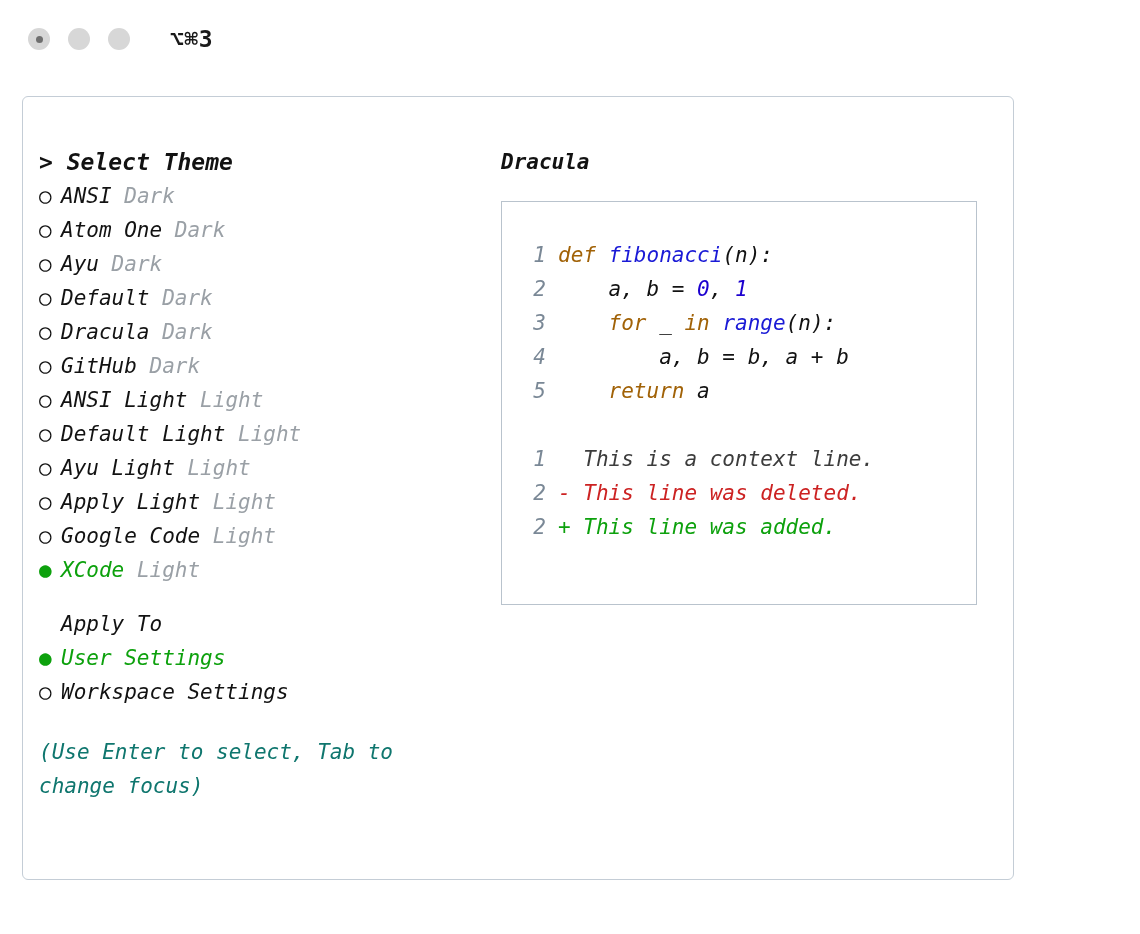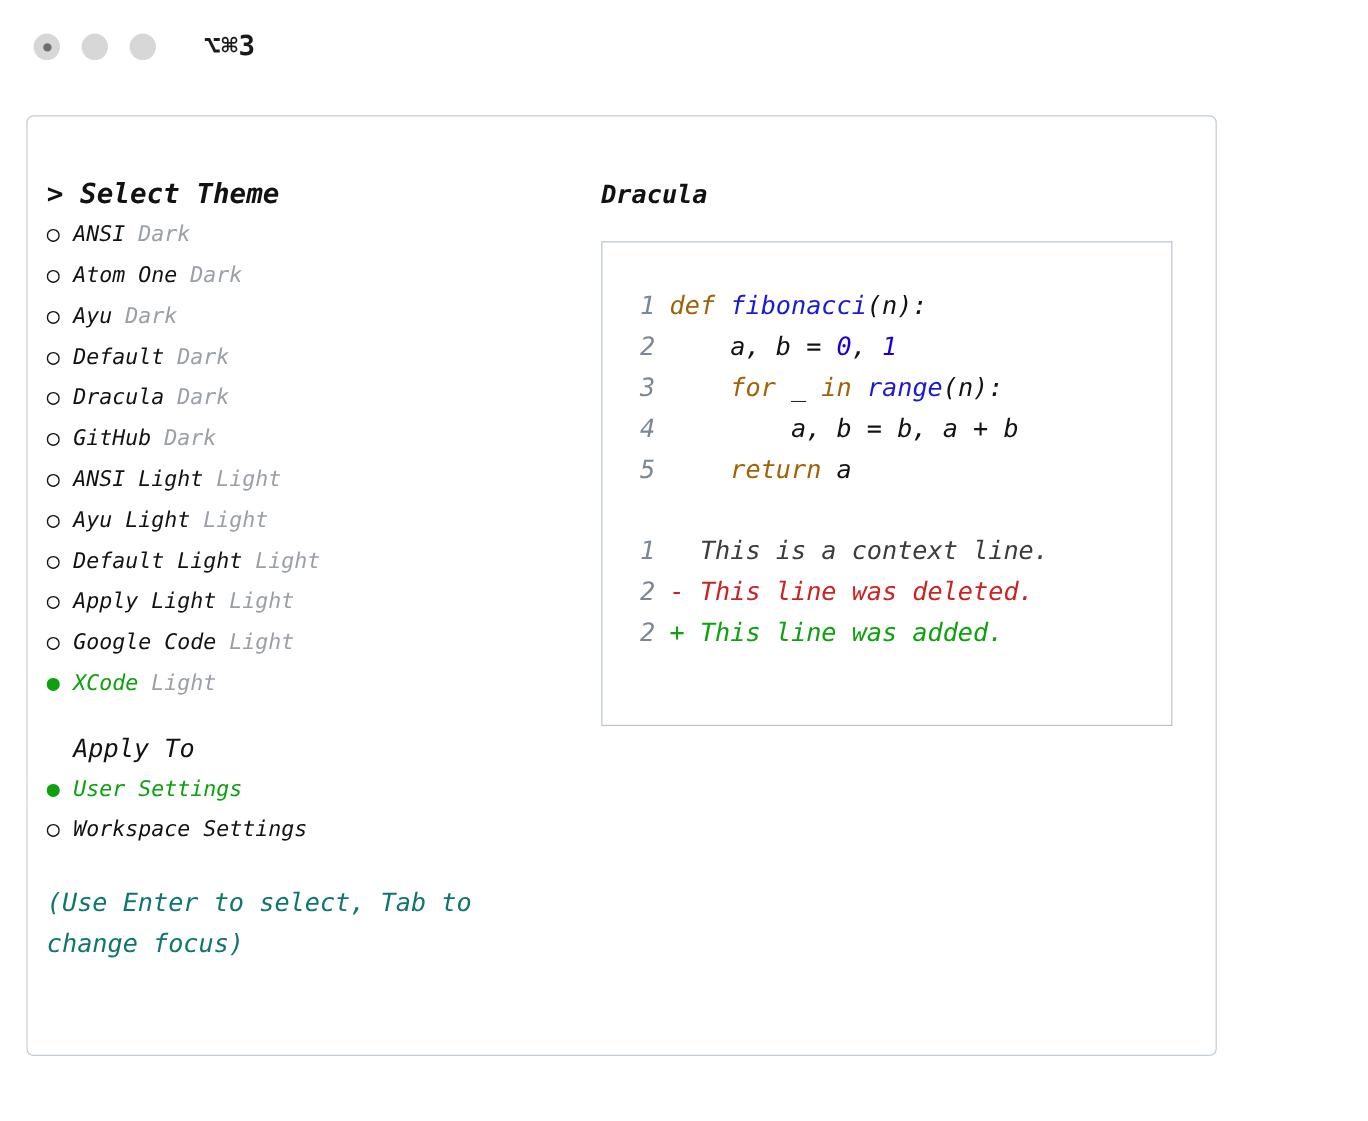--- a/index.html
+++ b/index.html
@@ -85,21 +85,21 @@
   }
   .section-title {
     font-size: 23px;
     font-weight: bold;
     color: #121212;
     letter-spacing: 0px;
     white-space: pre;
     line-height: 34px;
   }
   .opt-row {
-    font-size: 18px;
+    font-size: 21px;
     line-height: 34px;
     color: #121212;
     white-space: pre;
     display: block;
   }
   .bullet {
     display: inline-block;
     width: 22px;
   }
   .bullet.sel {
@@ -184,22 +184,22 @@
       <div class="section-title">&gt; Select Theme</div>
 
       <div id="theme-options">
           <div class="opt-row"><span class="bullet">○</span><span class="opt-name">ANSI</span><span> </span><span class="variant">Dark</span></div>
           <div class="opt-row"><span class="bullet">○</span><span class="opt-name">Atom One</span><span> </span><span class="variant">Dark</span></div>
           <div class="opt-row"><span class="bullet">○</span><span class="opt-name">Ayu</span><span> </span><span class="variant">Dark</span></div>
           <div class="opt-row"><span class="bullet">○</span><span class="opt-name">Default</span><span> </span><span class="variant">Dark</span></div>
           <div class="opt-row"><span class="bullet">○</span><span class="opt-name">Dracula</span><span> </span><span class="variant">Dark</span></div>
           <div class="opt-row"><span class="bullet">○</span><span class="opt-name">GitHub</span><span> </span><span class="variant">Dark</span></div>
           <div class="opt-row"><span class="bullet">○</span><span class="opt-name">ANSI Light</span><span> </span><span class="variant">Light</span></div>
+          <div class="opt-row"><span class="bullet">○</span><span class="opt-name">Default Light</span><span> </span><span class="variant">Light</span></div>
           <div class="opt-row"><span class="bullet">○</span><span class="opt-name">Ayu Light</span><span> </span><span class="variant">Light</span></div>
-          <div class="opt-row"><span class="bullet">○</span><span class="opt-name">Default Light</span><span> </span><span class="variant">Light</span></div>
           <div class="opt-row"><span class="bullet">○</span><span class="opt-name">Apply Light</span><span> </span><span class="variant">Light</span></div>
           <div class="opt-row"><span class="bullet">○</span><span class="opt-name">Google Code</span><span> </span><span class="variant">Light</span></div>
           <div class="opt-row"><span class="bullet sel">●</span><span class="opt-name sel">XCode</span><span> </span><span class="variant">Light</span></div>
         </div>
 
       <div class="spacer-sm"></div>
 
       <div class="apply-title">Apply To</div>
       <div id="apply-options">
           <div class="opt-row"><span class="bullet sel">●</span><span class="opt-name sel">User Settings</span></div>

